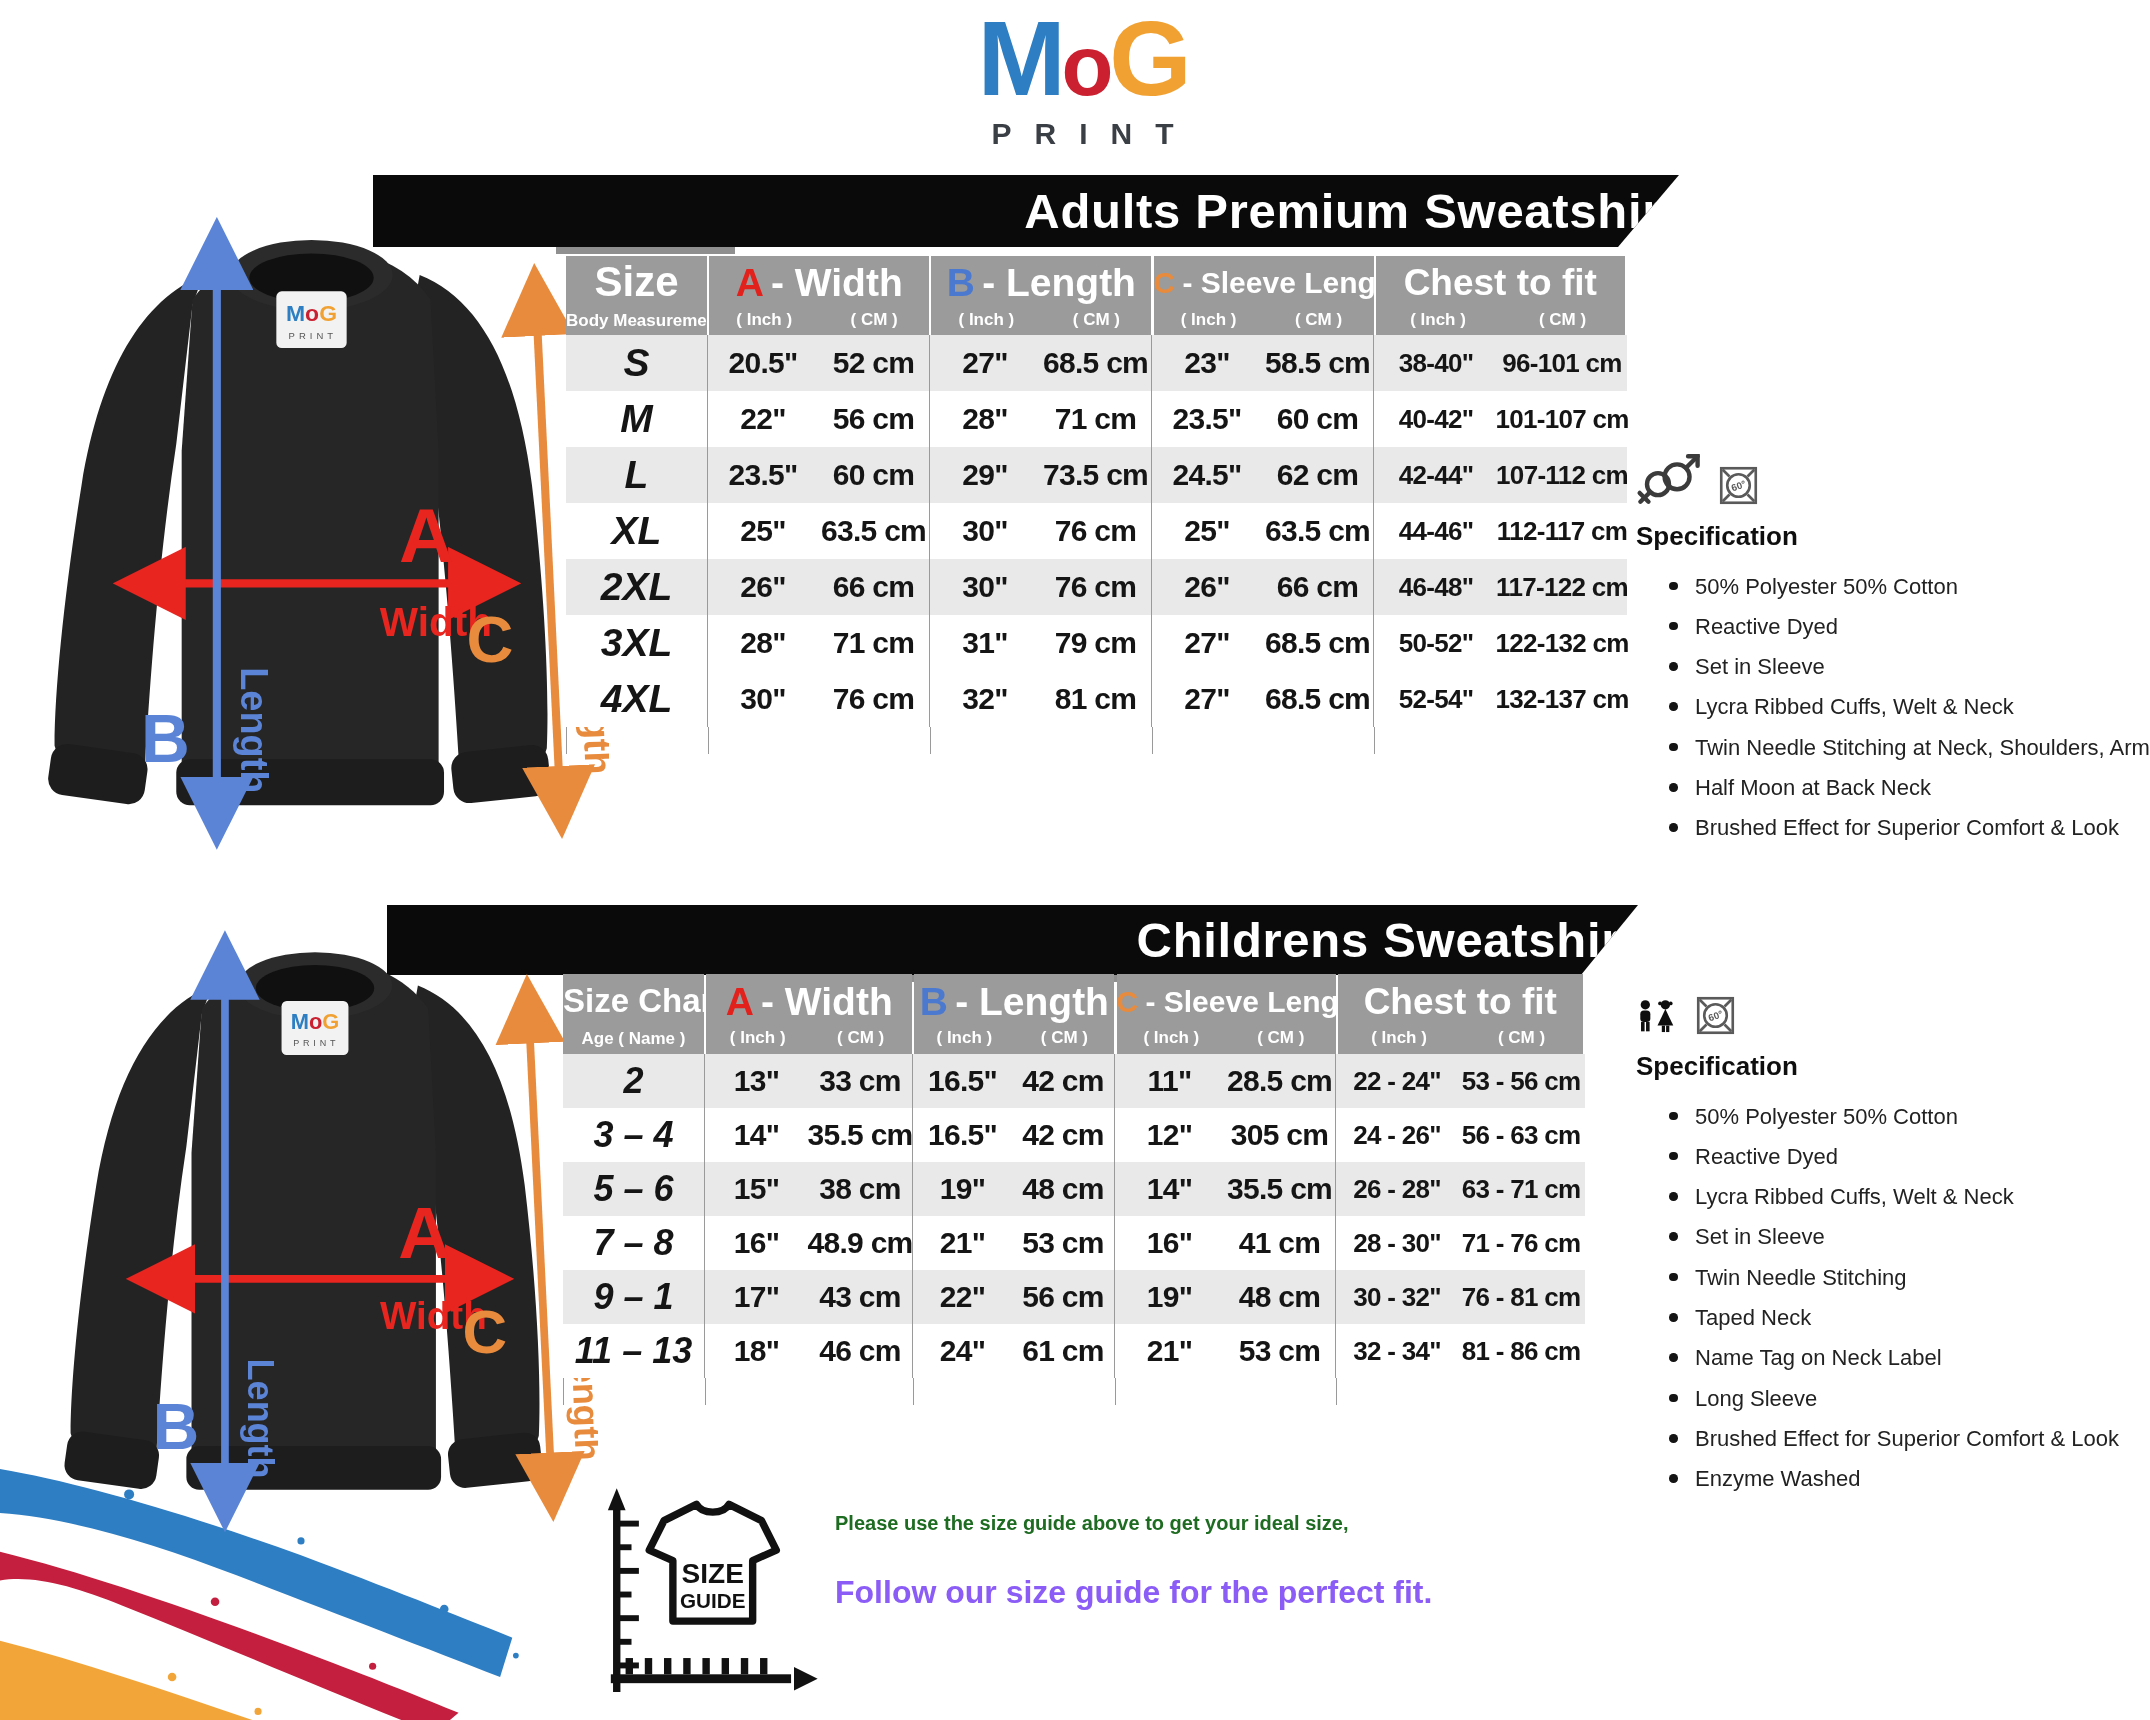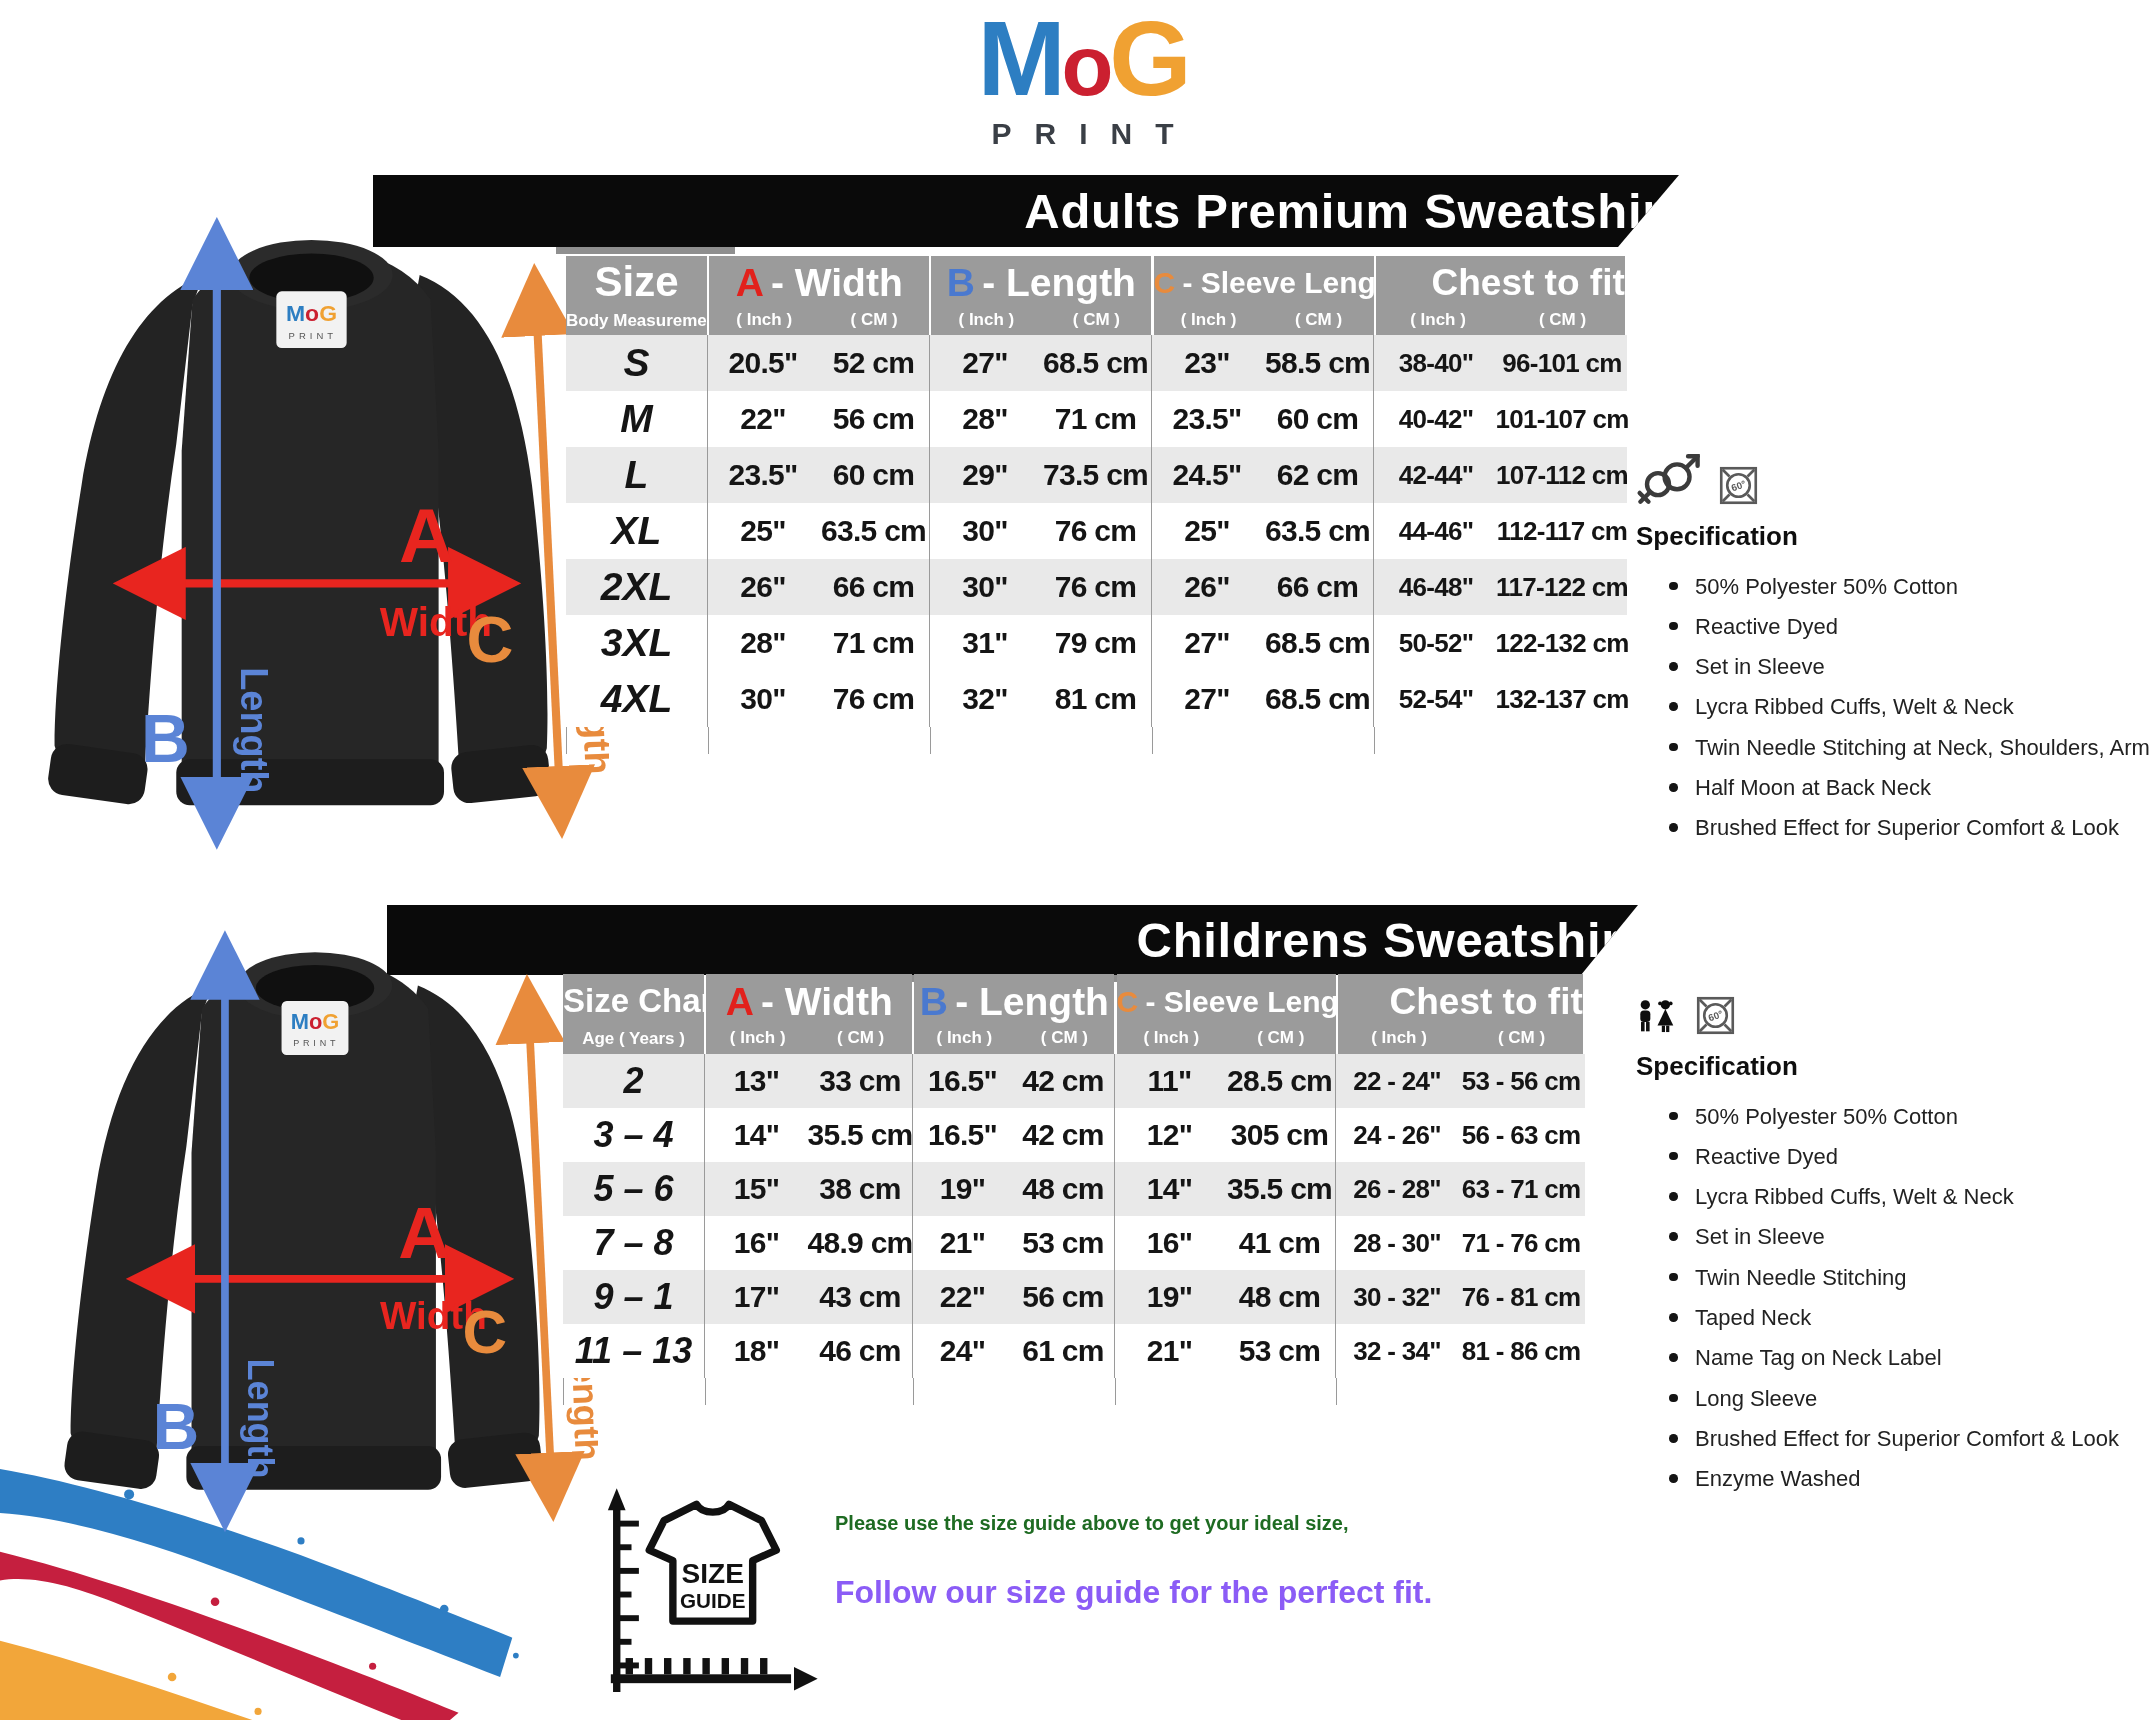--- a/index.html
+++ b/index.html
@@ -40,21 +40,21 @@
   #adults-table{left:566px;top:256px;width:1061px;}
   #children-table{left:563px;top:974px;width:1022px;}
   .thead{display:grid;gap:2.2px;}
   #adults-table .thead{grid-template-columns:141px 220px 220px 220px 249px;height:79px;}
   #children-table .thead{grid-template-columns:141px 206px 200px 219px 245px;height:80px;}
   .hcell{background:var(--header_grey);display:flex;flex-direction:column;justify-content:center;}
   .hlabel{font-size:39px;font-weight:bold;color:#fff;text-align:center;line-height:43px;white-space:nowrap;}
   .hl-size{font-size:42px;}
   .hl-sizechart{font-size:33px;}
   .hsmall{font-size:30px;}
-  .hchest{font-size:37px;text-align:right;}
+  .hchest{font-size:37px;}
   .hp{margin-right:7.2px;}
   .pa{color:var(--red);}
   .pb{color:var(--blue);}
   .pc{color:var(--orange);}
   .hsub{font-size:17px;font-weight:bold;color:#fff;text-align:center;margin-top:7.2px;white-space:nowrap;}
   .hunits{display:grid;grid-template-columns:1fr 1fr;margin-top:5.7px;}
   .hunits span{font-size:17px;font-weight:bold;color:#fff;text-align:center;}
   .trow{display:grid;grid-template-columns:var(--cols);background:#fff;}
   #adults-table{--cols:141px 111px 111px 111px 111px 111px 111px 125px 128px;--rowh:56px;}
   #children-table{--cols:141px 104px 104px 100px 102px 110px 111px 123px 126px;--rowh:54px;}
@@ -359,21 +359,21 @@
       <line x1="386" y1="88" x2="404" y2="460" stroke="#e88b3d" stroke-width="6" marker-start="url(#oc)" marker-end="url(#oc)"></line>
       <text x="352" y="356" font-size="48" font-weight="bold" fill="#e88b3d" text-anchor="middle">C</text>
       <text transform="rotate(88 416 250)" x="416" y="250" font-size="28" font-weight="bold" fill="#e88b3d">Sleeve Length</text>
     </g>
   </svg>
 
   <div class="stable" id="children-table">
     <div class="thead">
       <div class="hcell">
         <div class="hlabel hl-sizechart">Size Chart</div>
-        <div class="hsub">Age ( Years )</div>
+        <div class="hsub">Age ( Name )</div>
       </div>
       <div class="hcell">
         <div class="hlabel"><span class="hp pa">A</span><span>- Width</span></div>
         <div class="hunits">
             <span>( Inch )</span>
             <span>( CM )</span>
           </div>
       </div>
       <div class="hcell">
         <div class="hlabel"><span class="hp pb">B</span><span>- Length</span></div>

